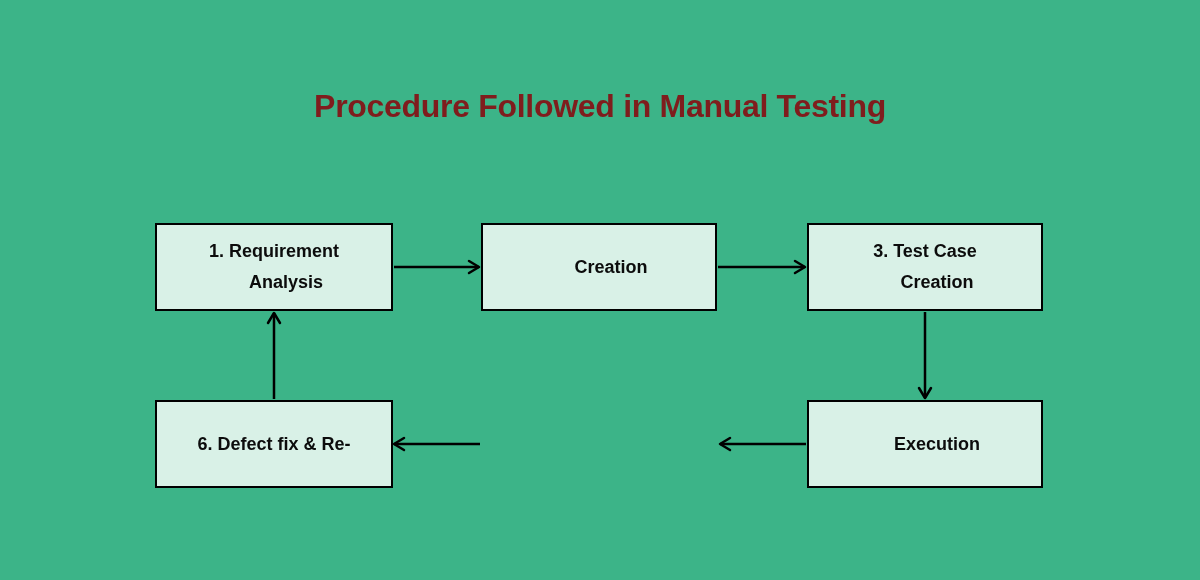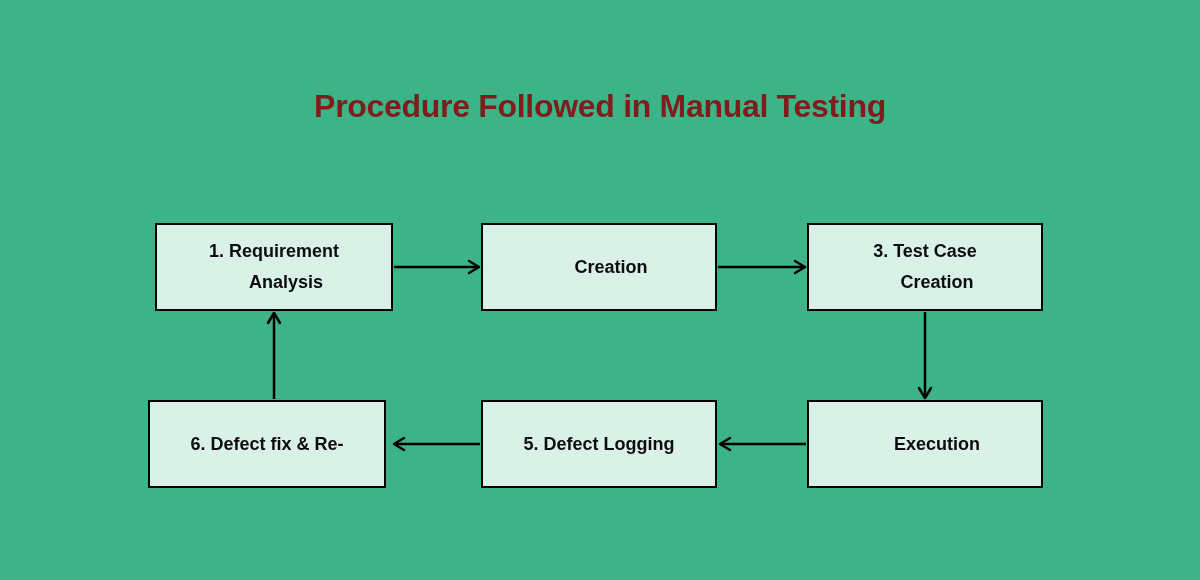--- a/index.html
+++ b/index.html
@@ -53,21 +53,21 @@
   }
   .step-box .line2 {
     transform: translateX(12px);
     text-align: center;
   }
   .b1 { left: 155px; top: 223px; width: 238px; }
   .b2 { left: 481px; top: 223px; }
   .b3 { left: 807px; top: 223px; }
   .b4 { left: 807px; top: 400px; }
   .b5 { left: 481px; top: 400px; }
-  .b6 { left: 148px; top: 400px; width: 238px; }
+  .b6 { left: 155px; top: 400px; width: 238px; }
 </style>
 </head>
 <body>
 
 <div class="canvas">
 
   <h1 class="title">Procedure Followed in Manual Testing</h1>
 
   <svg class="arrows" viewBox="0 0 1200 580" xmlns="http://www.w3.org/2000/svg">
     <defs>
@@ -94,22 +94,18 @@
 
   <div class="step-box b3">
     <div class="line1">3. Test Case</div>
     <div class="line2">Creation</div>
   </div>
 
   <div class="step-box b4">
     <div class="line2">Execution</div>
   </div>
 
-  <div class="step-box b5">
-    <div class="line1">5. Defect Logging</div>
-    <div class="line2"></div>
-  </div>
 
   <div class="step-box b6">
     <div class="line1">6. Defect fix &amp; Re-</div>
   </div>
 
 </div>
 
 </body></html>

